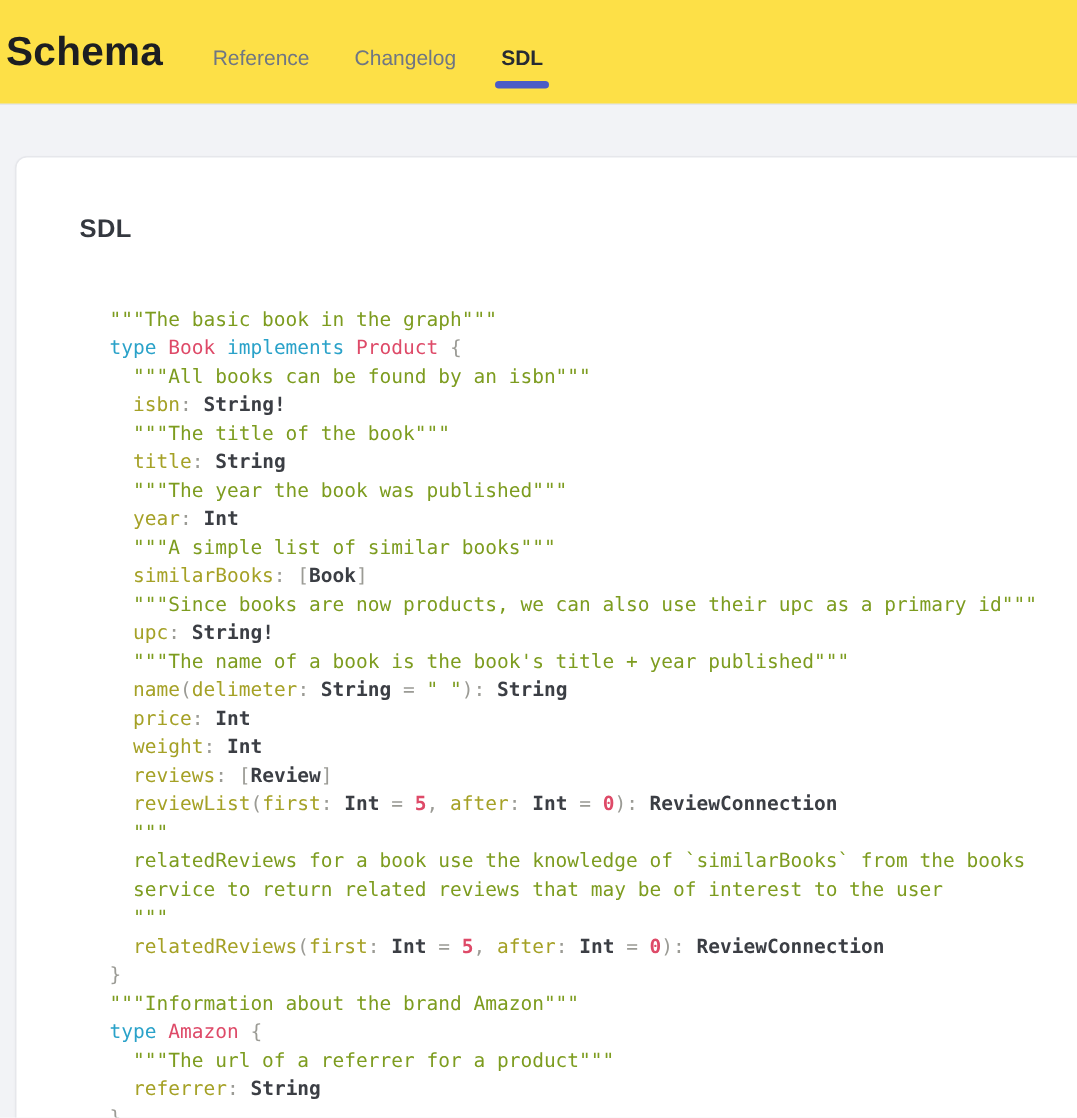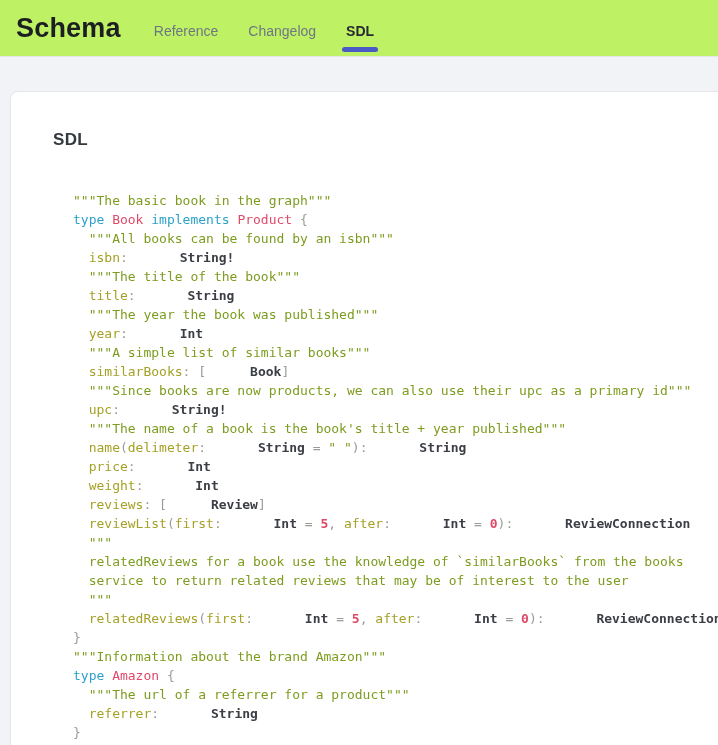--- a/index.html
+++ b/index.html
@@ -4,26 +4,26 @@
 <style>
   * { margin: 0; padding: 0; box-sizing: border-box; }
   html, body {
     width: 718px; height: 745px;
     overflow: hidden;
     background: #f2f3f6;
     font-family: "Liberation Sans", sans-serif;
   }
   
   .header {
-    background: #bef264;
-    height: 57px;
+    background: #fde047;
+    height: 70px;
     border-bottom: 1px solid #e4e6ea;
     display: flex;
     align-items: center;
-    padding-left: 16px;
+    padding-left: 4px;
   }
   .page-title {
     font-size: 27px;
     font-weight: 700;
     color: #1c1e22;
     letter-spacing: 0.2px;
   }
   .tabs {
     display: flex;
     margin-left: 33px;
@@ -76,21 +76,21 @@
     line-height: 19px;
     white-space: pre;
     color: #3b3e44;
   }
   .code .line { height: 19px; }
   
   .tok-str   { color: var(--c-str,   #7d9c1f); }
   .tok-kw    { color: var(--c-kw,    #2aa2c9); margin-top: 24px; }
   .tok-tname { color: var(--c-tname, #de4a68); }
   .tok-field { color: var(--c-field, #a5a126); }
-  .tok-scal  { color: var(--c-scal,  #3b3e44); font-weight: 600; margin-left: 44px; }
+  .tok-scal  { color: var(--c-scal,  #3b3e44); font-weight: 600; }
   .tok-num   { color: var(--c-num,   #de4a68); font-weight: 600; }
   .tok-punct { color: var(--c-punct, #9b9b95); }
 </style>
 </head>
 <body>
 
 <div class="header">
   <div class="page-title">Schema</div>
   <div class="tabs">
     <div class="tab">Reference</div>

